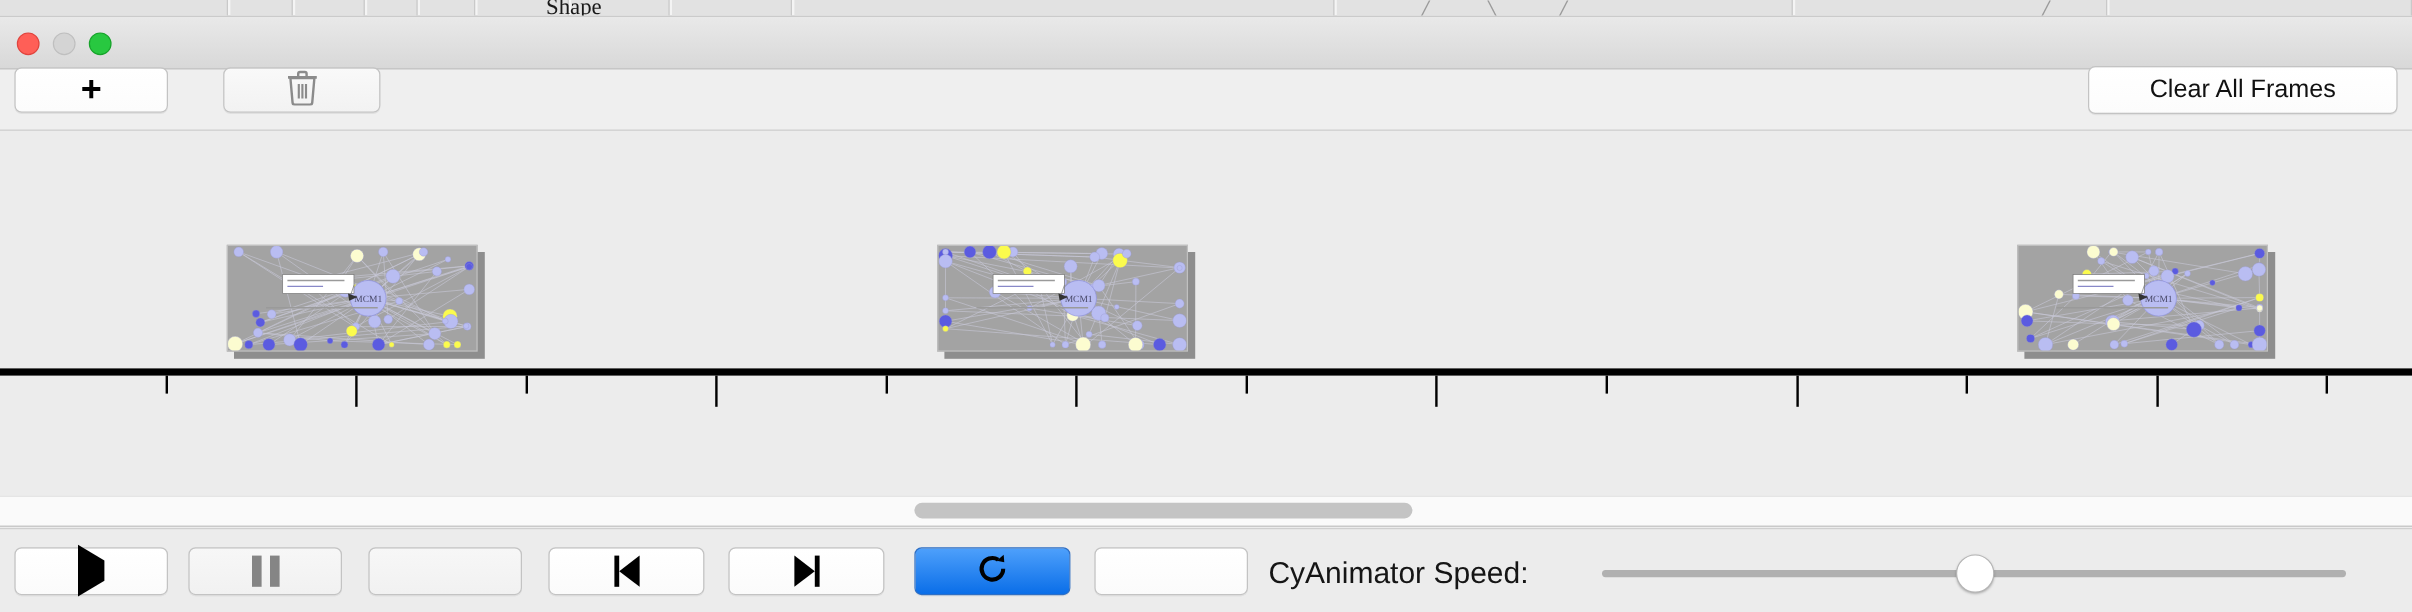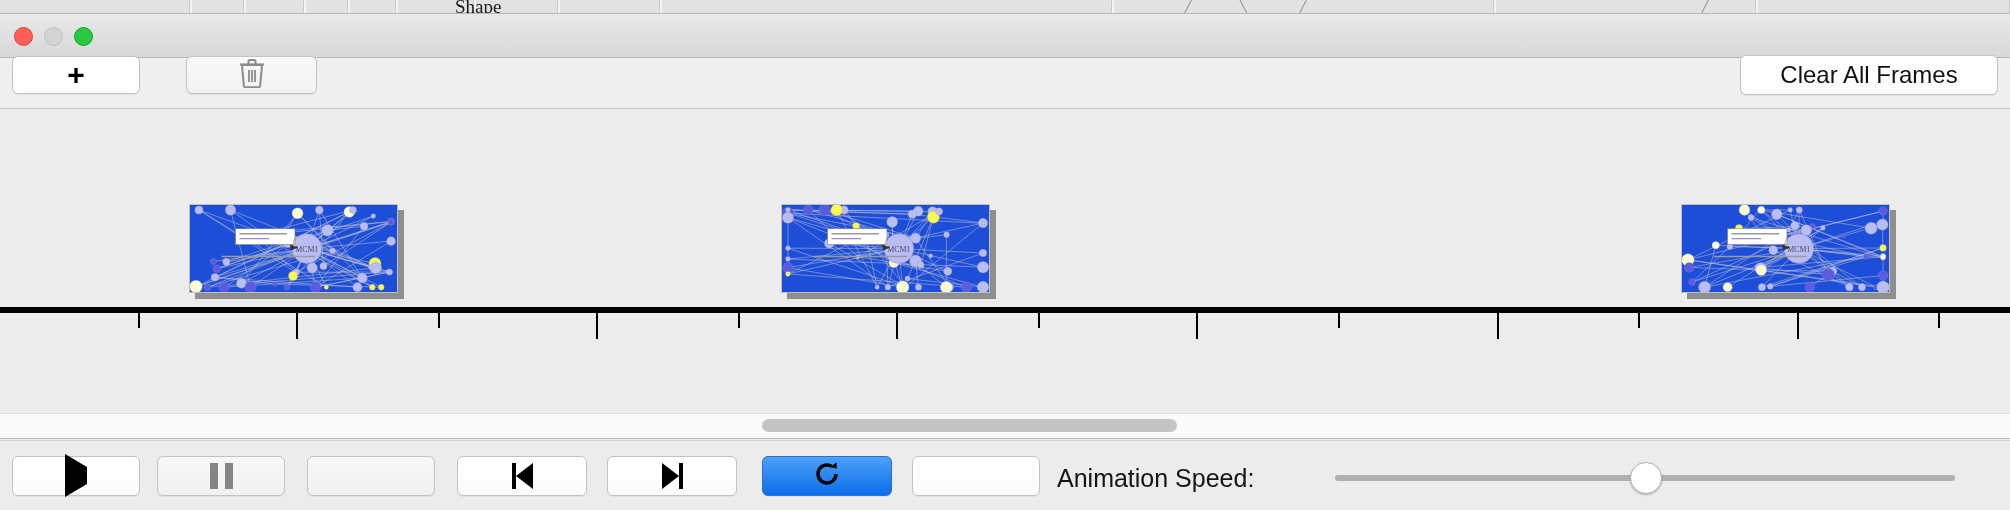--- a/index.html
+++ b/index.html
@@ -35,33 +35,33 @@
   
   .toolbar{ position:absolute; left:0; top:58px; width:2010px; height:51px;
     background:#efefef; border-bottom:1px solid #c8c8c8;}
   .btn{ position:absolute; border:1px solid #c3c3c3; border-radius:6px;
         background:linear-gradient(#ffffff,#fcfcfc);
         display:flex; align-items:center; justify-content:center;
         box-shadow:0 1px 0 rgba(0,0,0,.06);}
   .btn.flat{ background:linear-gradient(#f9f9f9,#f2f2f2); }
   .btn-add{ left:12px; top:56px; width:128px; height:38px; }
   .btn-del{ left:186px; top:56px; width:131px; height:38px; }
-  .btn-clear{ right:12px; top:55px; width:258px; height:40px; font-size:24px; color:#111;}
+  .btn-clear{ right:12px; top:55px; width:258px; height:40px; font-size:21px; color:#111;}
   .plus{ font-size:30px; font-weight:bold; color:#000; line-height:1;}
 
   
   .timeline{ position:absolute; left:0; top:109px; width:2010px; height:304px;
     background:#ececec; }
   .tl-inner{ position:absolute; left:0; top:0; width:2010px; height:304px; overflow:hidden;}
 
   
   .frame{ position:absolute; width:215px; height:95px; }
   .frame .shadow{ position:absolute; left:6px; top:6px; width:209px; height:89px; background:#8e8e8e;}
   .frame .card{ position:absolute; left:0; top:0; width:209px; height:89px;
-                background:#1d4ed8; border:1px solid #c0c0c0; overflow:hidden;}
+                background:#a3a3a3; border:1px solid #c0c0c0; overflow:hidden;}
   .net{ position:absolute; inset:0; }
 
   
   .axis{ position:absolute; left:0; top:198px; width:2010px; height:6px; background:#000;}
   .tick{ position:absolute; width:2px; background:#000;}
   .tick.major{ top:204px; height:26px;}
   .tick.minor{ top:204px; height:15px;}
   .tlabel{ position:absolute; top:330px; font-size:25px; color:#0d0d0d;
            font-family:"Liberation Serif", serif; transform:translateX(-50%); white-space:nowrap;}
   .axis-title{ position:absolute; top:375px; width:2010px; text-align:center;
@@ -634,17 +634,17 @@
         <span><svg width="30" height="30" viewBox="0 0 30 30">
             <path d="M24 15 a9 9 0 1 1 -4.2 -7.6" fill="none" stroke="#000" stroke-width="3.4"></path>
             <path d="M24.4 3.2 L24.9 9.6 L18.6 8.2 Z" fill="#000"></path>
           </svg></span>
       </div>
       <div class="tbtn" style="left: 912px; width: 128px;">
         <span><span class="ico-rec"></span></span>
       </div>
     </div>
 
-  <div class="speed-label">Animation Speed:</div>
+  <div class="speed-label">CyAnimator Speed:</div>
   <div class="slider-track"></div>
   <div class="slider-thumb"></div>
 
 </div>
 
 </body></html>

